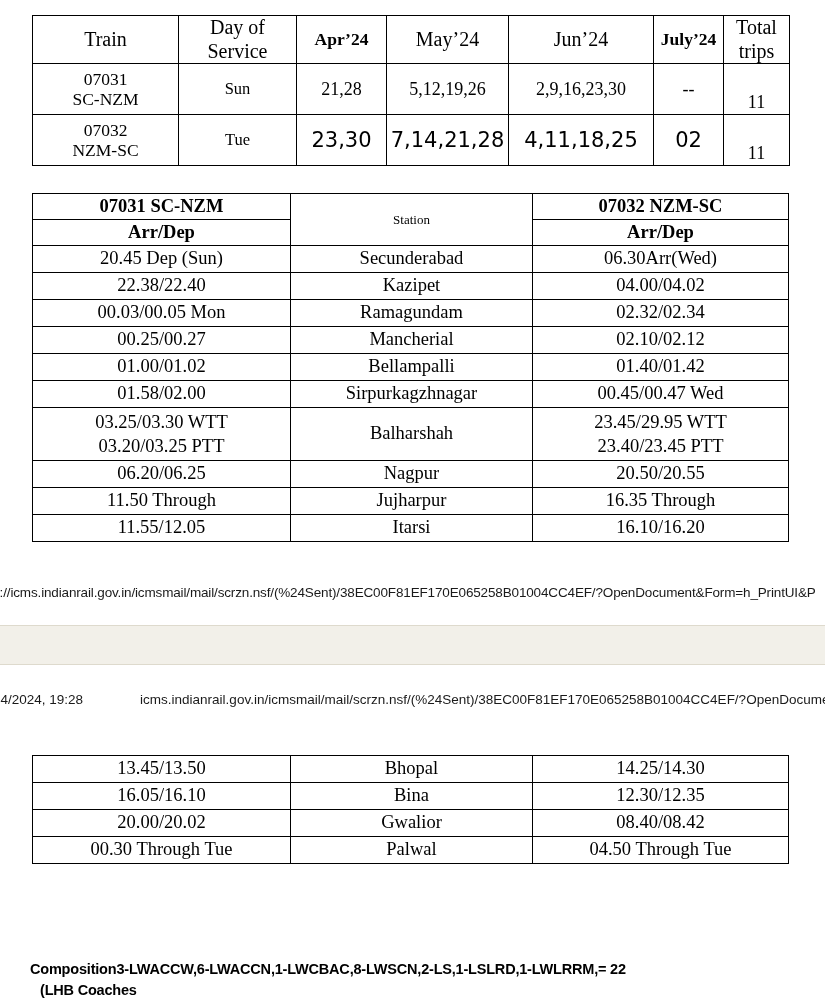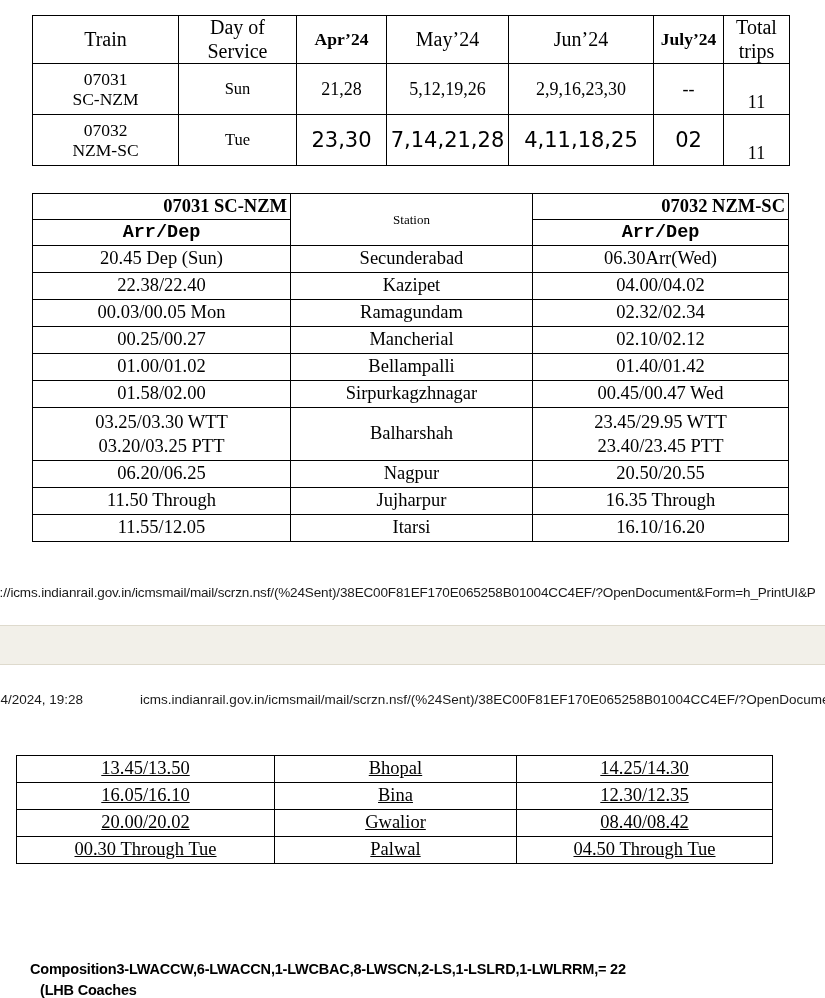--- a/index.html
+++ b/index.html
@@ -65,32 +65,31 @@
   #sched-top {
     left: 32px;
     top: 193px;
     width: 756px;
   }
   #sched-top .c-a { width: 258px; }
   #sched-top .c-b { width: 242px; }
   #sched-top .c-c { width: 256px; }
 
   #sched-top td { font-size: 18.5px; height: 26px; }
-  #sched-top .hdr-line1 { font-size: 18.5px; font-weight: bold; height: 25px; text-align: right; }
-  #sched-top .hdr-line2 { font-size: 18.5px; font-weight: bold; height: 25px; font-family: Liberation Mono, monospace; }
+  #sched-top .hdr-line1 { font-size: 18.5px; font-weight: bold; height: 25px; }
+  #sched-top .hdr-line2 { font-size: 18.5px; font-weight: bold; height: 25px; }
   #sched-top .station-hdr { font-size: 13px; font-weight: normal; margin-left: 20px; }
   #sched-top .two-line { height: 53px; }
   #sched-top .two-line div { line-height: 1.32; }
 
   
   #sched-bottom {
-    left: 16px;
+    left: 32px;
     top: 755px;
     width: 756px;
-    text-decoration: underline;
   }
   #sched-bottom .c-a { width: 258px; }
   #sched-bottom .c-b { width: 242px; }
   #sched-bottom .c-c { width: 256px; }
   #sched-bottom td { font-size: 18.5px; height: 26px; }
 
   
   .url-line {
     position: absolute;
     font-family: "Liberation Sans", sans-serif;

